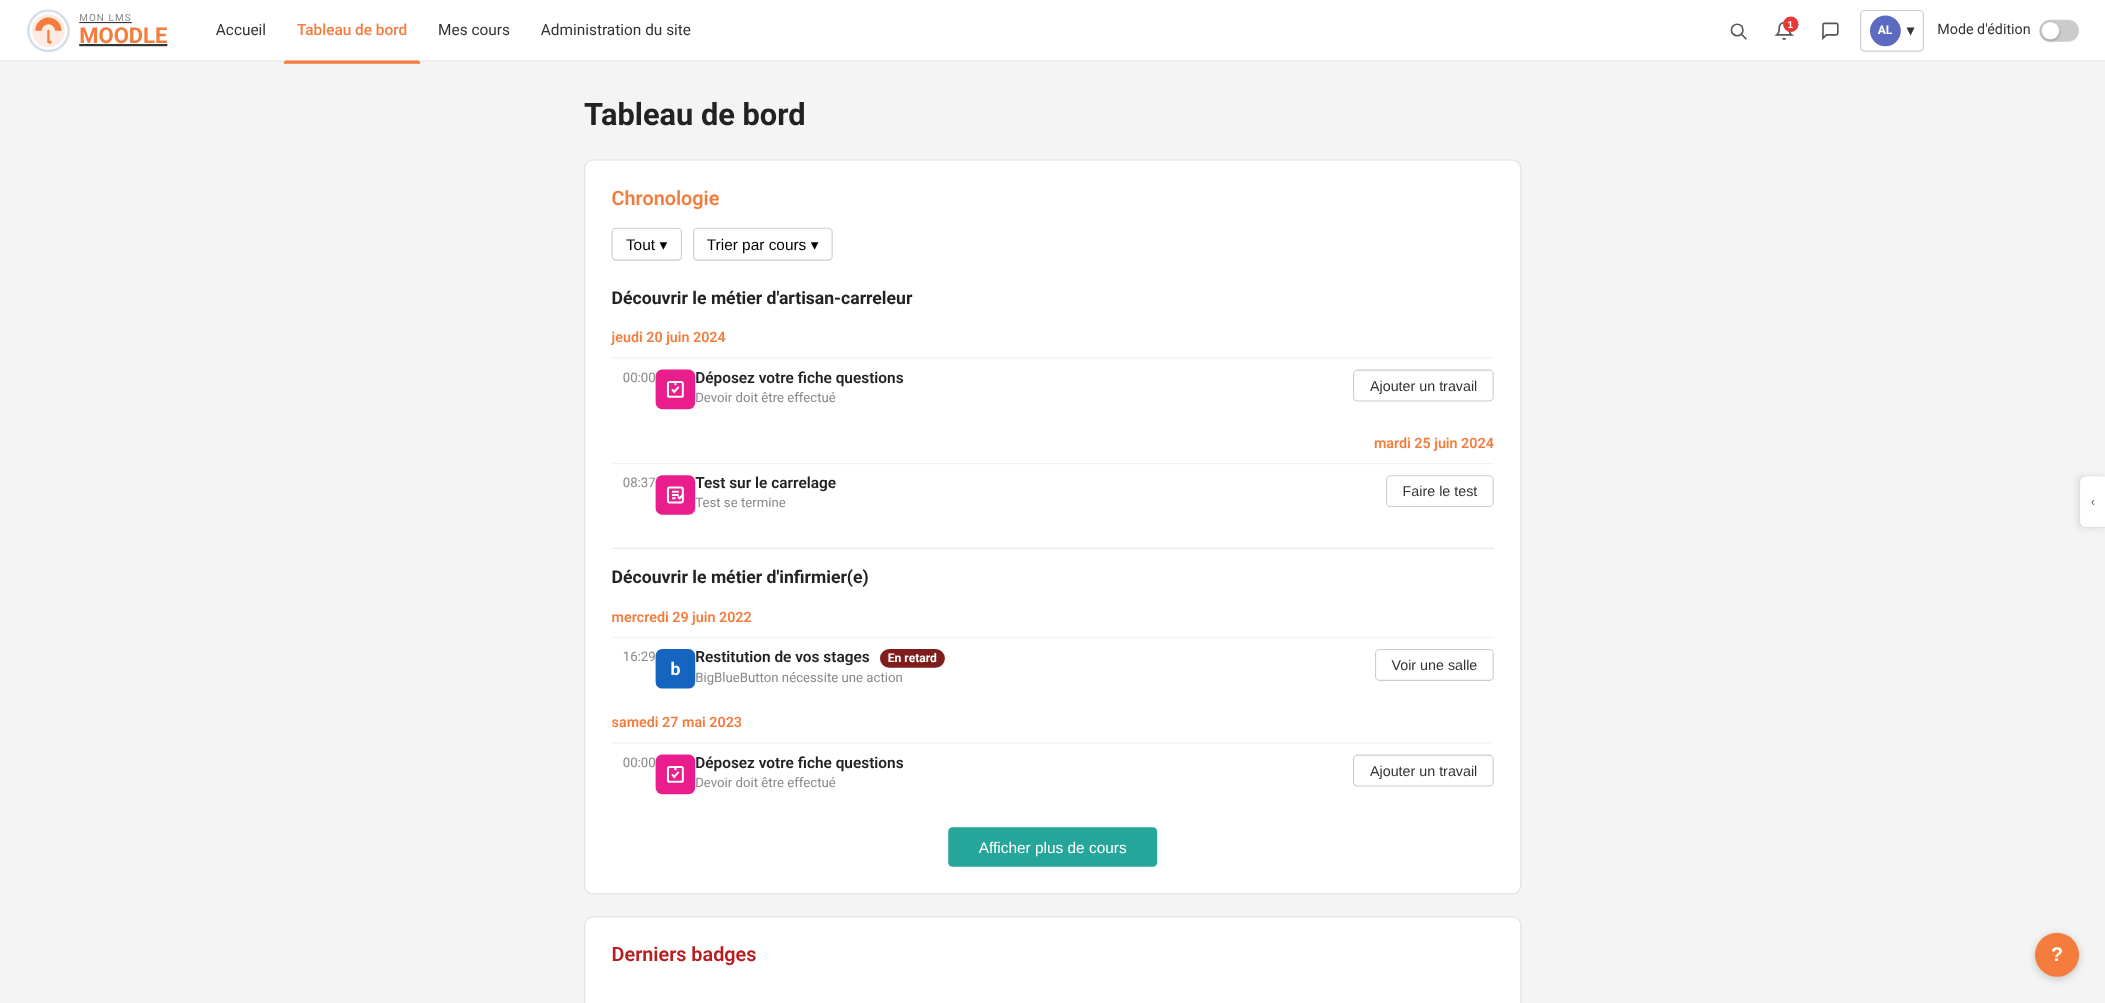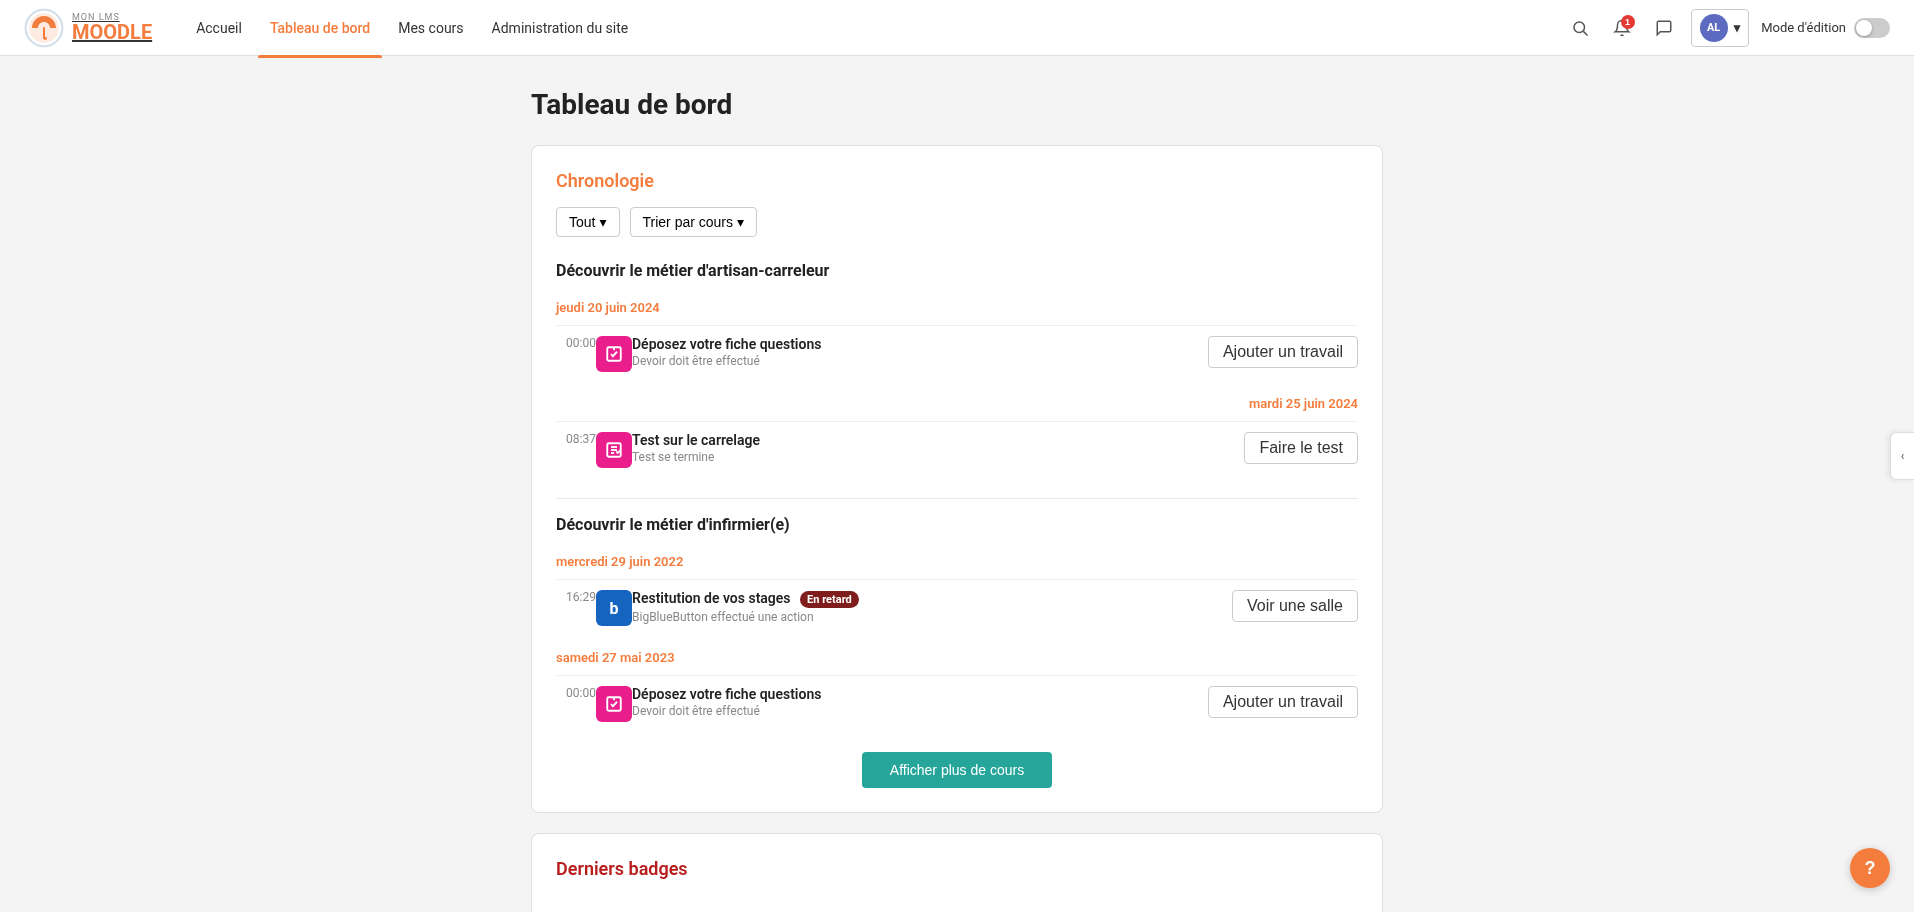--- a/index.html
+++ b/index.html
@@ -304,21 +304,21 @@
       margin-top: 2px;
     }
     .activity-action {
       flex-shrink: 0;
     }
     .btn-action {
       padding: 6px 14px;
       border: 1px solid #ccc;
       border-radius: 4px;
       background: #fff;
-      font-size: 16px;
+      font-size: 13px;
       color: #333;
       cursor: pointer;
       white-space: nowrap;
     }
 
     .badge-retard {
       display: inline-block;
       background: #7f1d1d;
       color: #fff;
       font-size: 11px;
@@ -510,21 +510,21 @@
       <div class="activity-item">
         <span class="activity-time">16:29</span>
         <div class="activity-icon blue">
           <span style="font-size:16px;font-weight:700;color:#fff;">b</span>
         </div>
         <div class="activity-info">
           <div class="activity-name">
             <span>Restitution de vos stages</span>
             <span class="badge-retard">En retard</span>
           </div>
-          <div class="activity-subtitle">BigBlueButton effectué une action</div>
+          <div class="activity-subtitle">BigBlueButton nécessite une action</div>
         </div>
         <div class="activity-action">
           <button class="btn-action">Voir une salle</button>
         </div>
       </div>
 
       <div class="activity-date" style="margin-top:14px;">samedi 27 mai 2023</div>
       <div class="activity-item">
         <span class="activity-time">00:00</span>
         <div class="activity-icon pink">

